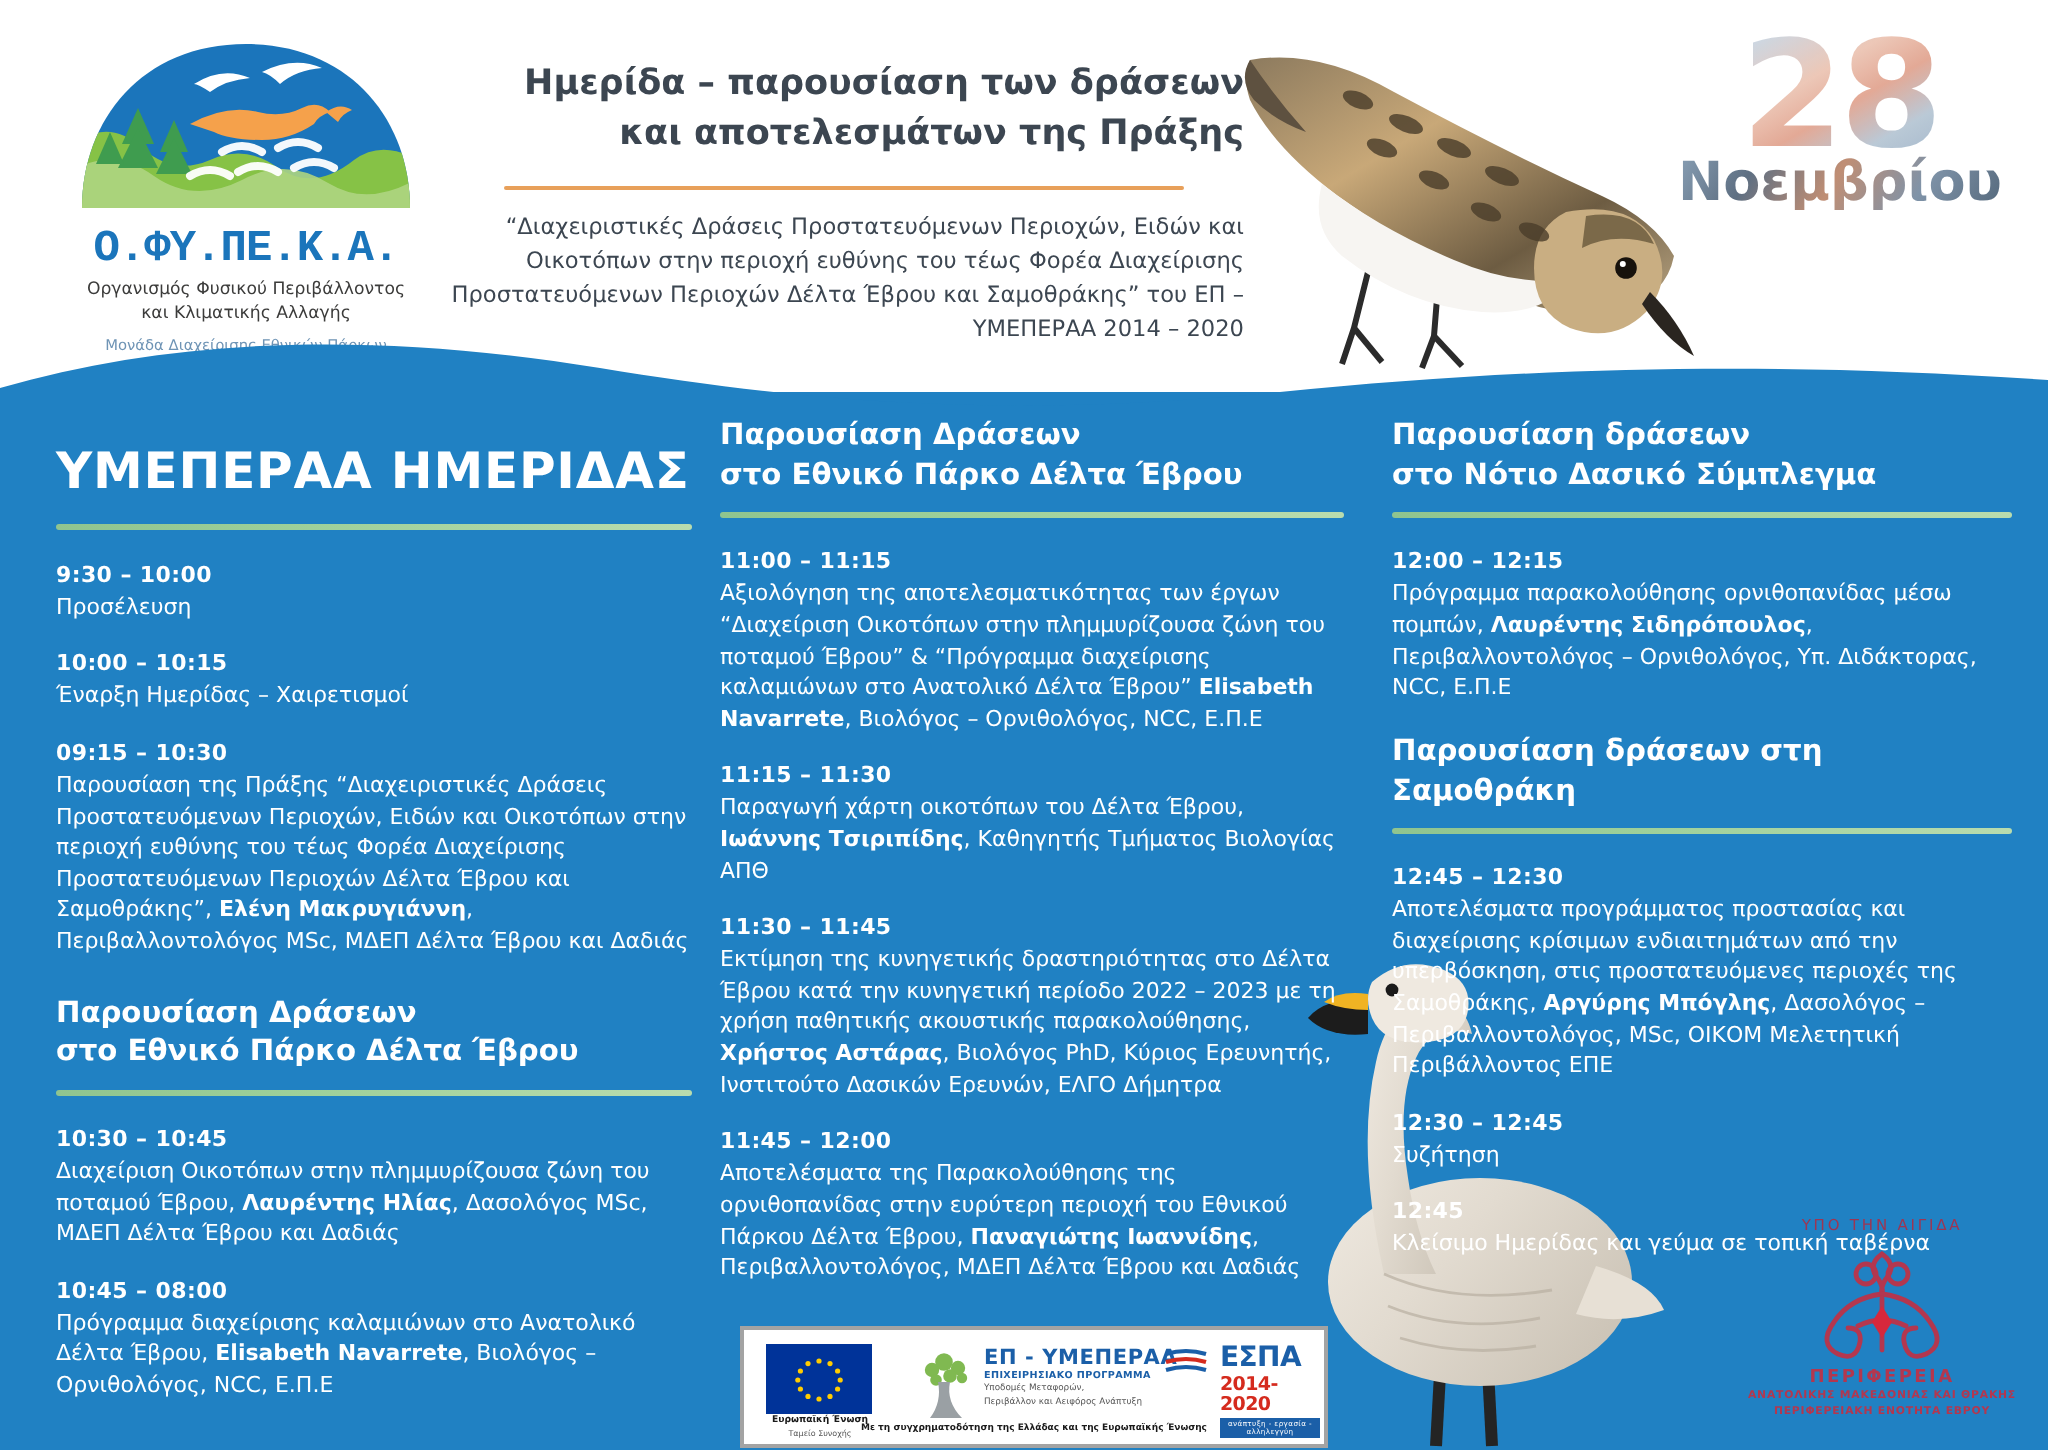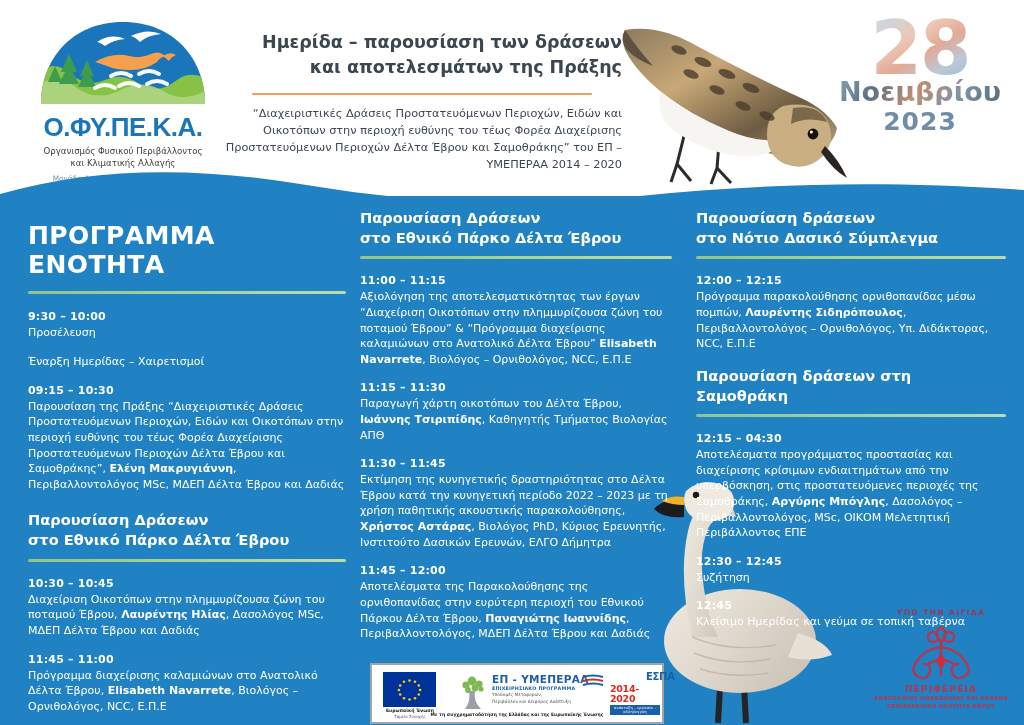--- a/index.html
+++ b/index.html
@@ -15,22 +15,22 @@
 
   
   .wave{position:absolute;left:0;top:160px;width:1024px;height:70px;}
 
   
   .body-blue{position:absolute;left:0;top:196px;width:1024px;height:529px;background:#2081c3;}
 
   
   .logo{position:absolute;left:28px;top:18px;width:190px;text-align:center;}
   .logo-mark{position:relative;width:176px;height:92px;margin:0 auto;}
-  .logo-title{font-size:26px;font-weight:bold;color:#1b75bb;letter-spacing:-0.5px;margin-top:2px;
-      font-family:Liberation Sans, sans-serif;}
+  .logo-title{font-size:22px;font-weight:bold;color:#1b75bb;letter-spacing:-0.5px;margin-top:2px;
+      font-family:Liberation Mono, monospace;}
   .logo-sub{font-size:8.6px;color:#3c3c3b;line-height:1.35;margin-top:3px;}
   .logo-sub2{font-size:7.4px;color:#6f94b5;line-height:1.35;margin-top:5px;}
 
   
   .headline{position:absolute;left:222px;top:30px;width:400px;text-align:right;}
   .headline h1{margin:0;font-size:17.5px;line-height:1.42;color:#3c4651;font-weight:bold;}
   .rule-orange{width:340px;height:2.5px;background:#e8a05a;margin:13px auto 11px auto;border-radius:2px;}
   .headline p{margin:0;font-size:11.3px;line-height:1.5;color:#3c4651;}
 
   
@@ -70,29 +70,29 @@
   .espa-inner{position:relative;width:100%;height:100%;}
   .eu-flag{position:absolute;left:11px;top:7px;width:53px;height:35px;background:#003399;}
   .eu-caption{position:absolute;left:5px;top:43px;width:66px;text-align:center;font-size:4.6px;color:#1a1a1a;line-height:1.25;font-weight:bold;}
   .eu-caption i{display:block;font-style:normal;font-weight:normal;font-size:4px;color:#555;}
   .ymeperaa{position:absolute;left:120px;top:8px;width:110px;}
   .ymeperaa .t1{font-size:10.5px;font-weight:bold;color:#1b5fa8;letter-spacing:0.3px;}
   .ymeperaa .t2{font-size:4.8px;font-weight:bold;color:#1b5fa8;letter-spacing:0.2px;margin-top:1px;}
   .ymeperaa .t3{font-size:4.4px;color:#555;line-height:1.45;margin-top:1px;}
   .tree{position:absolute;left:84px;top:8px;width:34px;height:36px;}
   .espa-logo{position:absolute;left:238px;top:7px;width:50px;}
-  .espa-logo .e1{font-size:10px;font-weight:bold;color:#1b5fa8;letter-spacing:-0.3px;line-height:1;margin-left:36px;}
+  .espa-logo .e1{font-size:14px;font-weight:bold;color:#1b5fa8;letter-spacing:-0.3px;line-height:1;}
   .espa-logo .e2{font-size:9.5px;font-weight:bold;color:#d52b1e;line-height:1;margin-top:2px;letter-spacing:-0.3px;}
   .espa-logo .e3{font-size:3.6px;color:#fff;background:#1b5fa8;text-align:center;margin-top:2px;padding:1px 0;letter-spacing:0.2px;}
   .espa-strip{position:absolute;left:210px;top:8px;width:24px;height:14px;}
   .co-fund{position:absolute;left:0;top:47px;width:100%;text-align:center;font-size:4.5px;color:#1a1a1a;font-weight:bold;}
 
   
   .aegis{position:absolute;left:866px;top:608px;width:150px;text-align:center;}
-  .aegis-label{font-size:7.5px;color:#9e3552;letter-spacing:1.4px;font-weight:bold;}
+  .aegis-label{font-size:7.5px;color:#9e3552;letter-spacing:1.4px;font-weight:normal;}
   .aegis-mark{margin:6px auto 3px auto;width:92px;height:58px;}
   .aegis-t1{font-size:9px;font-weight:bold;color:#b3374f;letter-spacing:1.2px;}
   .aegis-t2{font-size:5.4px;font-weight:bold;color:#b3374f;letter-spacing:0.4px;line-height:1.5;}
 </style>
 </head>
 <body>
 
 <div id="poster">
 
   <div class="top-band">
@@ -196,21 +196,20 @@
           <ellipse cx="150" cy="120" rx="8" ry="4" transform="rotate(22 150 120)"></ellipse>
         </g>
 
         <path d="M8 34 q-6 10 2 20 q10 10 26 16 q-16 -18 -28 -36z" fill="#5e5140"></path>
       </svg>
     </div>
 
     <div class="date-block">
       <div class="big28">28</div>
       <div class="noem">Νοεμβρίου</div>
-      <div class="year">2023</div>
     </div>
   </div>
 
   <div class="body-blue"></div>
 
   <svg class="wave" viewBox="0 0 1024 70" preserveAspectRatio="none">
     <path d="M0 34 C 90 8, 190 6, 300 24 C 420 44, 520 48, 640 36 C 760 24, 880 20, 1024 30 L1024 70 L0 70 Z" fill="#2081c3"></path>
   </svg>
 
   <div class="swan">
@@ -242,47 +241,48 @@
 
       <g stroke="#b9b0a2" stroke-width="1.4" fill="none" opacity="0.7">
         <path d="M46 198 q34 14 76 6"></path>
         <path d="M44 182 q36 16 84 8"></path>
         <path d="M52 214 q32 10 68 4"></path>
       </g>
     </svg>
   </div>
 
   <div class="col col1">
-    <h2 class="main-head">ΠΡΟΓΡΑΜΜΑ ΕΝΟΤΗΤΑ</h2>
+    <h2 class="main-head">ΥΜΕΠΕΡΑΑ ΗΜΕΡΙΔΑΣ</h2>
     <div class="rule-green"></div>
 
     <div class="slot">
       <p class="slot-time">9:30 – 10:00</p>
       <p class="slot-desc">Προσέλευση</p>
     </div>
     <div class="slot">
+      <p class="slot-time">10:00 – 10:15</p>
       <p class="slot-desc">Έναρξη Ημερίδας – Χαιρετισμοί</p>
     </div>
     <div class="slot">
       <p class="slot-time">09:15 – 10:30</p>
       <p class="slot-desc">Παρουσίαση της Πράξης “Διαχειριστικές Δράσεις Προστατευόμενων Περιοχών, Ειδών και Οικοτόπων στην περιοχή ευθύνης του τέως Φορέα Διαχείρισης Προστατευόμενων Περιοχών Δέλτα Έβρου και Σαμοθράκης”, <b>Ελένη Μακρυγιάννη</b>, Περιβαλλοντολόγος MSc, ΜΔΕΠ Δέλτα Έβρου και Δαδιάς</p>
     </div>
 
     <h3 class="sec-head" style="margin-top:18px">
       <span>Παρουσίαση Δράσεων</span><br>
       <span>στο Εθνικό Πάρκο Δέλτα Έβρου</span>
     </h3>
     <div class="rule-green tight"></div>
 
     <div class="slot">
       <p class="slot-time">10:30 – 10:45</p>
       <p class="slot-desc">Διαχείριση Οικοτόπων στην πλημμυρίζουσα ζώνη του ποταμού Έβρου, <b>Λαυρέντης Ηλίας</b>,  Δασολόγος MSc, ΜΔΕΠ Δέλτα Έβρου και Δαδιάς</p>
     </div>
     <div class="slot">
-      <p class="slot-time">11:45 – 11:00</p>
+      <p class="slot-time">10:45 – 08:00</p>
       <p class="slot-desc">Πρόγραμμα  διαχείρισης καλαμιώνων στο Ανατολικό Δέλτα Έβρου, <b>Elisabeth Navarrete</b>, Βιολόγος – Ορνιθολόγος, NCC, Ε.Π.Ε</p>
     </div>
   </div>
 
   <div class="col col2">
     <h3 class="sec-head">
       <span>Παρουσίαση Δράσεων</span><br>
       <span>στο Εθνικό Πάρκο Δέλτα Έβρου</span>
     </h3>
     <div class="rule-green tight"></div>
@@ -314,21 +314,21 @@
 
     <div class="slot">
       <p class="slot-time">12:00 – 12:15</p>
       <p class="slot-desc">Πρόγραμμα παρακολούθησης ορνιθοπανίδας μέσω πομπών, <b>Λαυρέντης Σιδηρόπουλος</b>, Περιβαλλοντολόγος – Ορνιθολόγος, Υπ. Διδάκτορας, NCC, Ε.Π.Ε</p>
     </div>
 
     <h3 class="sec-head" style="margin-top:14px">Παρουσίαση δράσεων στη Σαμοθράκη</h3>
     <div class="rule-green tight"></div>
 
     <div class="slot">
-      <p class="slot-time">12:15 – 04:30</p>
+      <p class="slot-time">12:45 – 12:30</p>
       <p class="slot-desc">Αποτελέσματα προγράμματος προστασίας και διαχείρισης κρίσιμων ενδιαιτημάτων από την υπερβόσκηση, στις προστατευόμενες περιοχές της Σαμοθράκης, <b>Αργύρης Μπόγλης</b>, Δασολόγος – Περιβαλλοντολόγος, MSc, ΟΙΚΟΜ Μελετητική Περιβάλλοντος ΕΠΕ</p>
     </div>
     <div class="slot">
       <p class="slot-time">12:30 – 12:45</p>
       <p class="slot-desc">Συζήτηση</p>
     </div>
     <div class="slot">
       <p class="slot-time">12:45</p>
       <p class="slot-desc">Κλείσιμο Ημερίδας και γεύμα σε τοπική ταβέρνα</p>
     </div>

